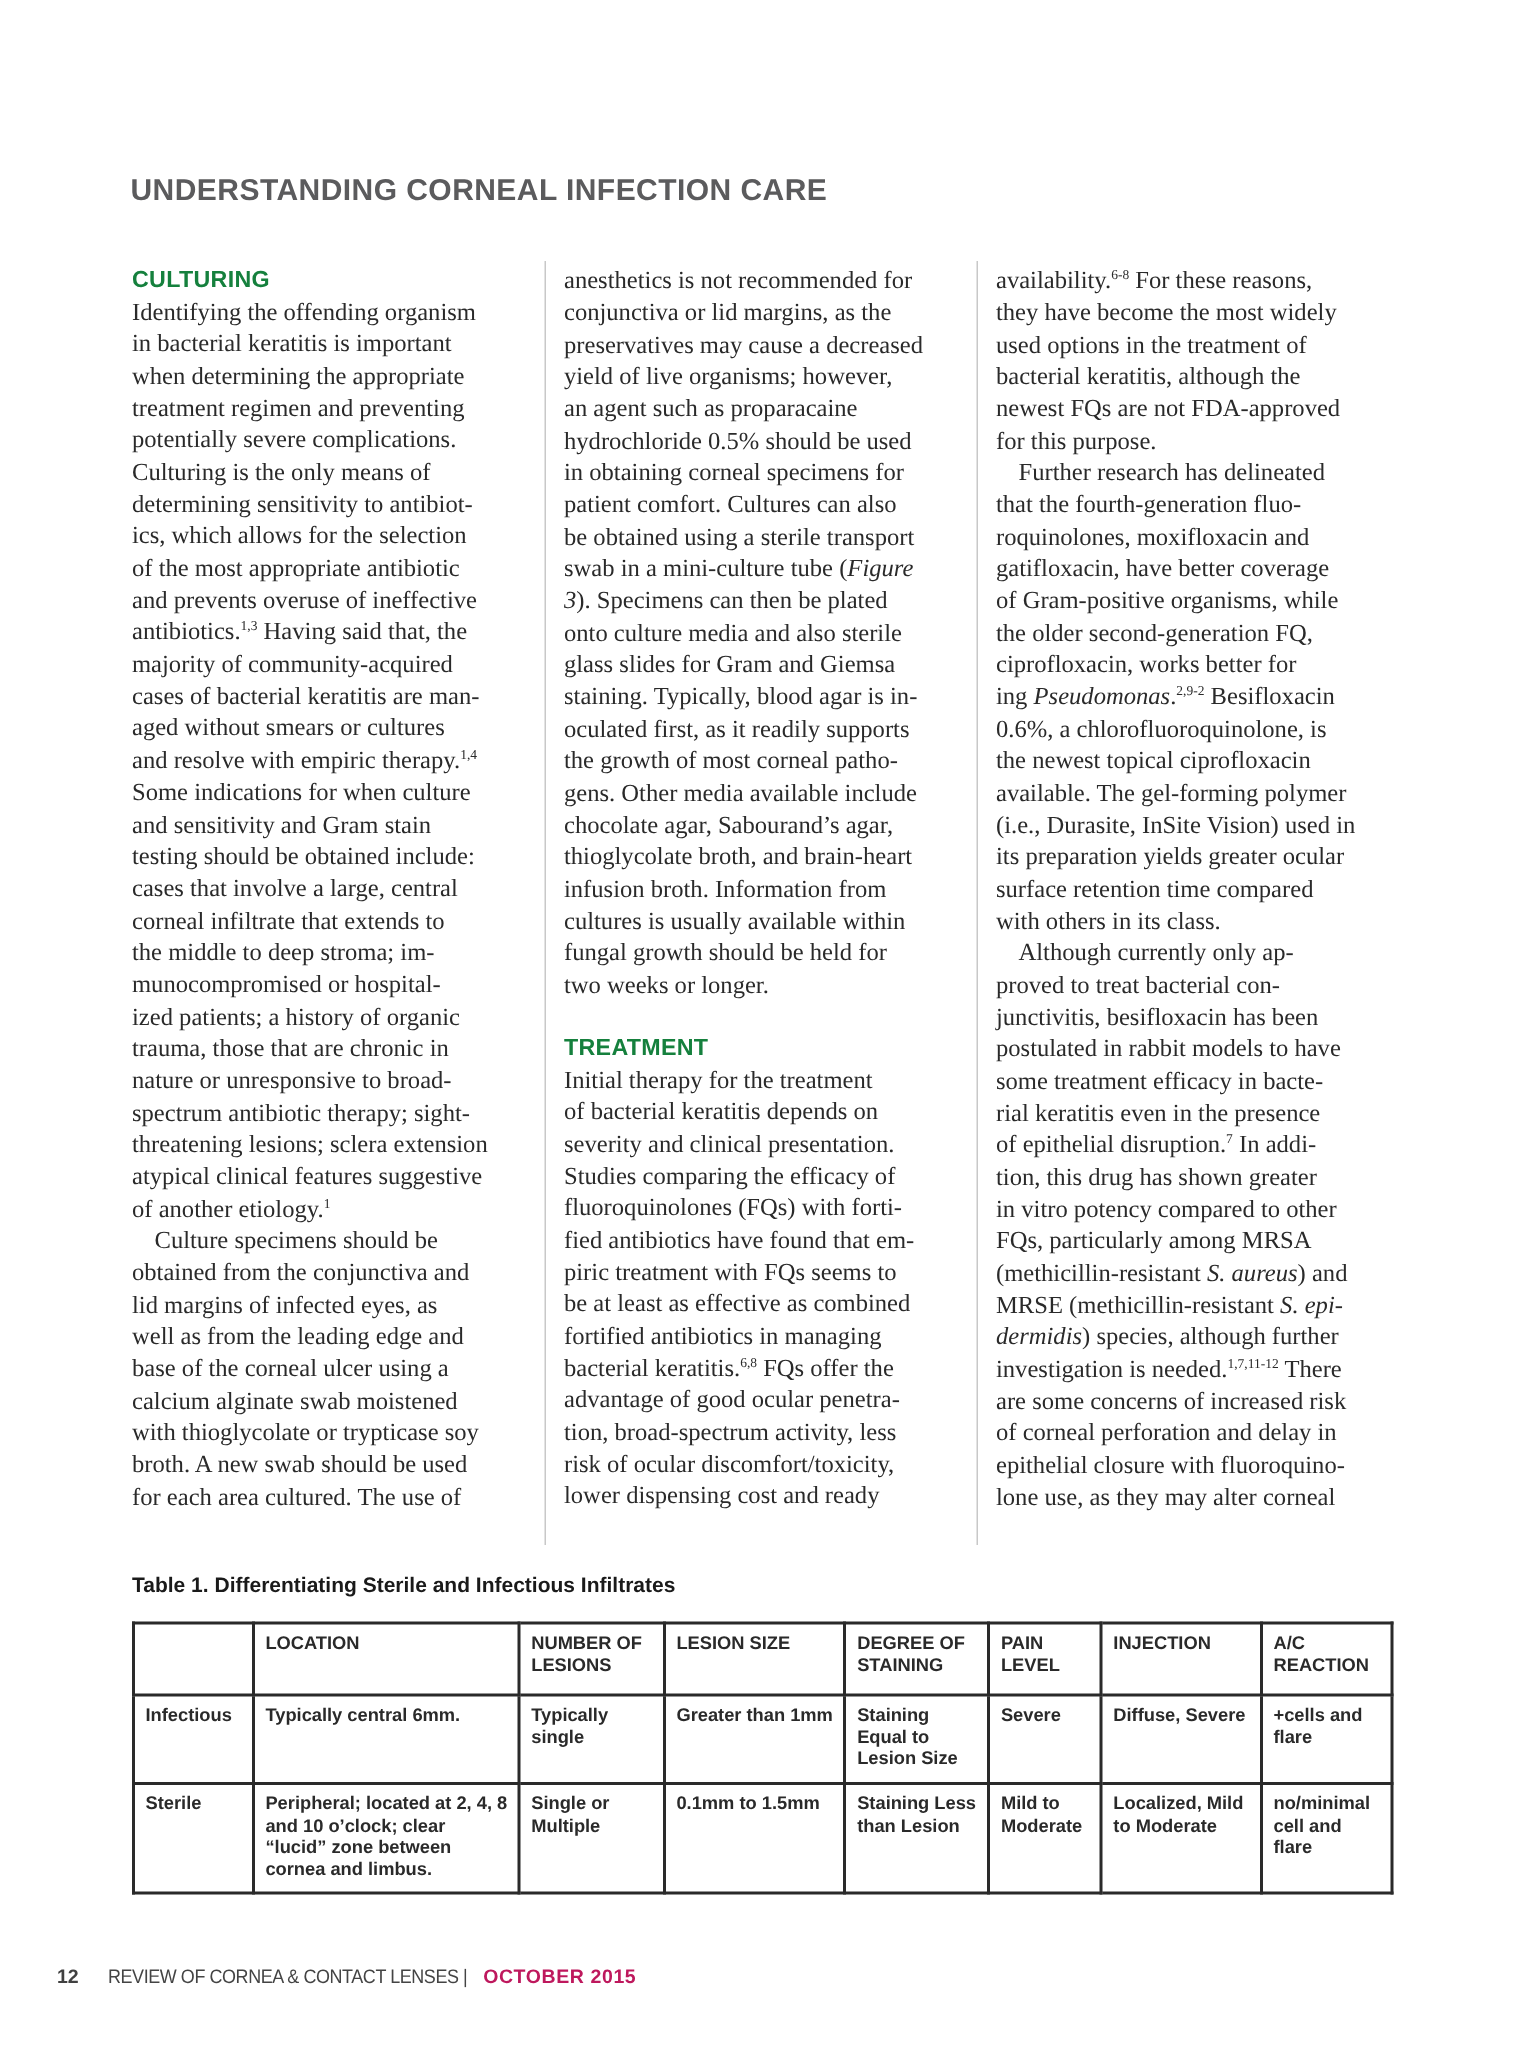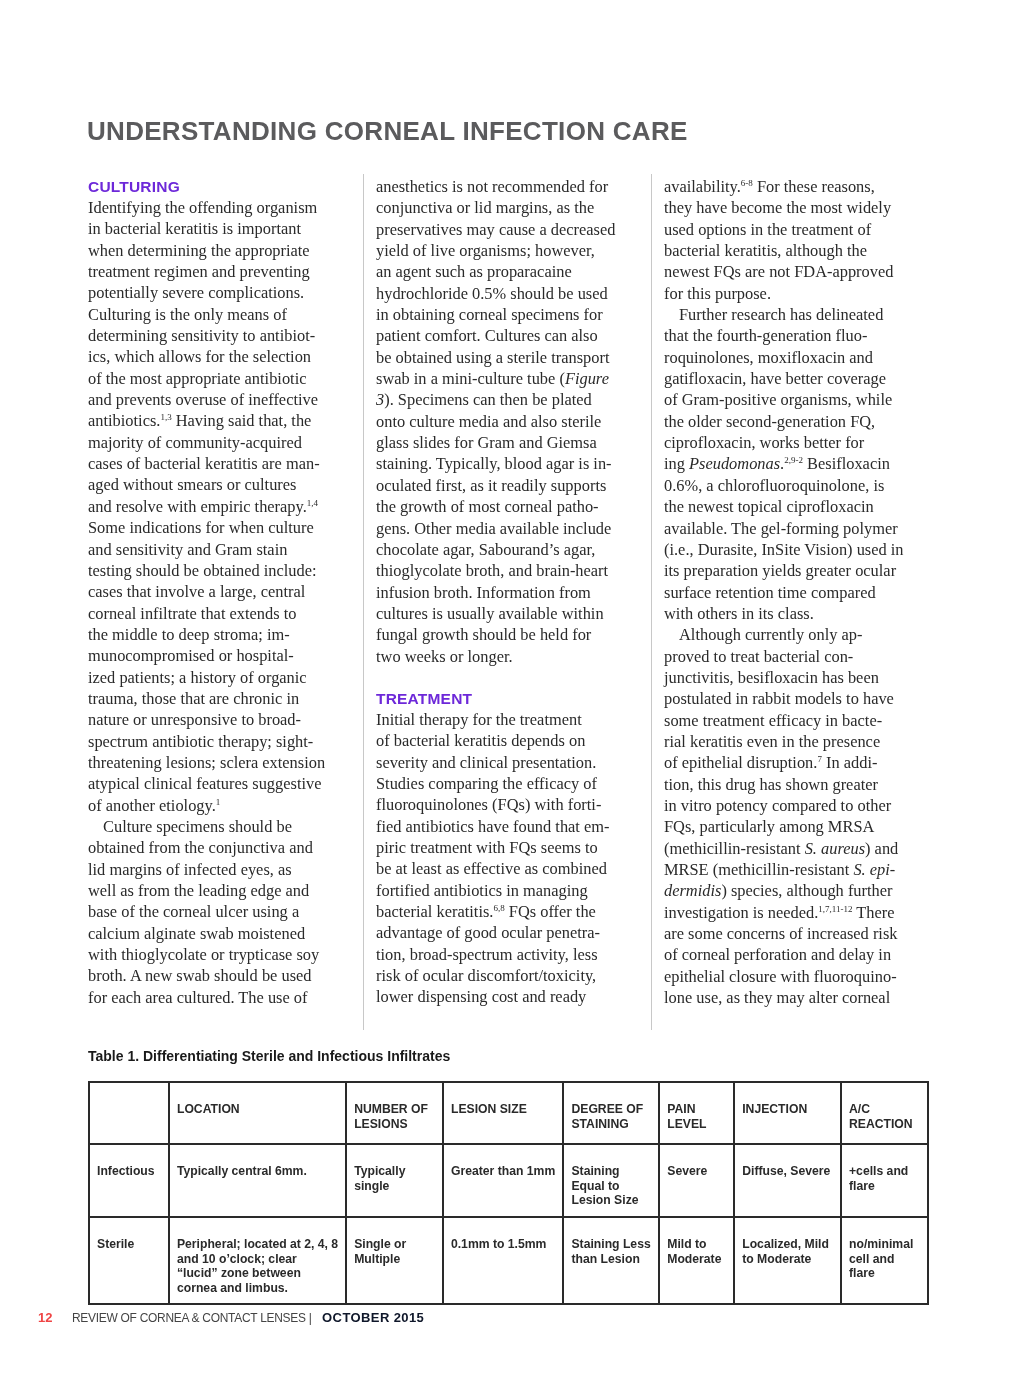--- a/index.html
+++ b/index.html
@@ -1,69 +1,69 @@
 <!DOCTYPE html>
 <html><head>
 <meta charset="utf-8">
 <style>
   html, body { margin: 0; padding: 0; background: #ffffff; }
   body { width: 1024px; height: 1376px; position: relative; overflow: hidden; }
   .running-head {
     position: absolute; left: 87px; top: 116px;
     font-family: "Liberation Sans", sans-serif; font-weight: bold;
-    font-size: 26px; letter-spacing: 0.3px; color: #5b5b5d;
+    font-size: 20px; letter-spacing: 0.3px; color: #5b5b5d;
   }
   .col {
     position: absolute; top: 176px; width: 270px;
     font-family: "Liberation Serif", serif; font-size: 16.4px;
     line-height: 21.35px; color: #2a2a2a;
   }
   .col1 { left: 88px; }
   .col2 { left: 376px; }
   .col3 { left: 664px; }
   .divider { position: absolute; top: 174px; width: 1px; height: 856px; background: #c8c8c8; }
   .div1 { left: 363px; }
   .div2 { left: 651px; }
   .section-head {
     font-family: "Liberation Sans", sans-serif; font-weight: bold;
-    font-size: 15.5px; color: #6d28d9; letter-spacing: 0.2px; line-height: 21px;
+    font-size: 15.5px; color: #15803d; letter-spacing: 0.2px; line-height: 21px;
   }
   .spacer { height: 21px; }
   p { margin: 0; }
   sup { font-size: 9px; line-height: 0; vertical-align: 6px; }
   i { font-style: italic; }
   .line { display: block; white-space: nowrap; }
 
   .table-title {
     position: absolute; left: 88px; top: 1048px;
     font-family: "Liberation Sans", sans-serif; font-weight: bold;
     font-size: 14px; color: #1a1a1a;
   }
   table.t1 {
     position: absolute; left: 88px; top: 1081px; width: 841px;
     border-collapse: collapse; border: 2px solid #2a2a2a;
     font-family: "Liberation Sans", sans-serif; font-weight: bold;
     font-size: 12.2px; line-height: 14.5px; color: #2a2a2a;
   }
   table.t1 td, table.t1 th {
     border: 2px solid #2a2a2a; vertical-align: top; text-align: left;
-    padding: 19px 7px 8px 7px; font-weight: bold;
+    padding: 5px 7px 8px 7px; font-weight: bold;
   }
   table.t1 tr.hdr th { height: 33px; }
   table.t1 tr.r1 td { height: 44px; }
   table.t1 tr.r2 td { height: 52px; }
 
   .footer {
     position: absolute; left: 38px; top: 1310px;
     font-family: "Liberation Sans", sans-serif; font-size: 13px; color: #333;
     white-space: nowrap;
   }
-  .footer .pnum { font-weight: bold; color: #ef4444; margin-right: 16px; }
+  .footer .pnum { font-weight: bold; color: #404040; margin-right: 16px; }
   .footer .pub { font-weight: normal; color: #444; letter-spacing: -0.3px; transform: scaleX(0.92); display: inline-block; transform-origin: left; }
-  .footer .date { font-weight: bold; color: #0f172a; letter-spacing: 0.4px; margin-left: -14px; text-align: right; }
+  .footer .date { font-weight: bold; color: #be185d; letter-spacing: 0.4px; margin-left: -14px; text-align: right; }
 </style>
 </head>
 <body>
 
 <div class="running-head">UNDERSTANDING CORNEAL INFECTION CARE</div>
 
 <div class="divider div1"></div>
 <div class="divider div2"></div>
 
 <div class="col col1">

